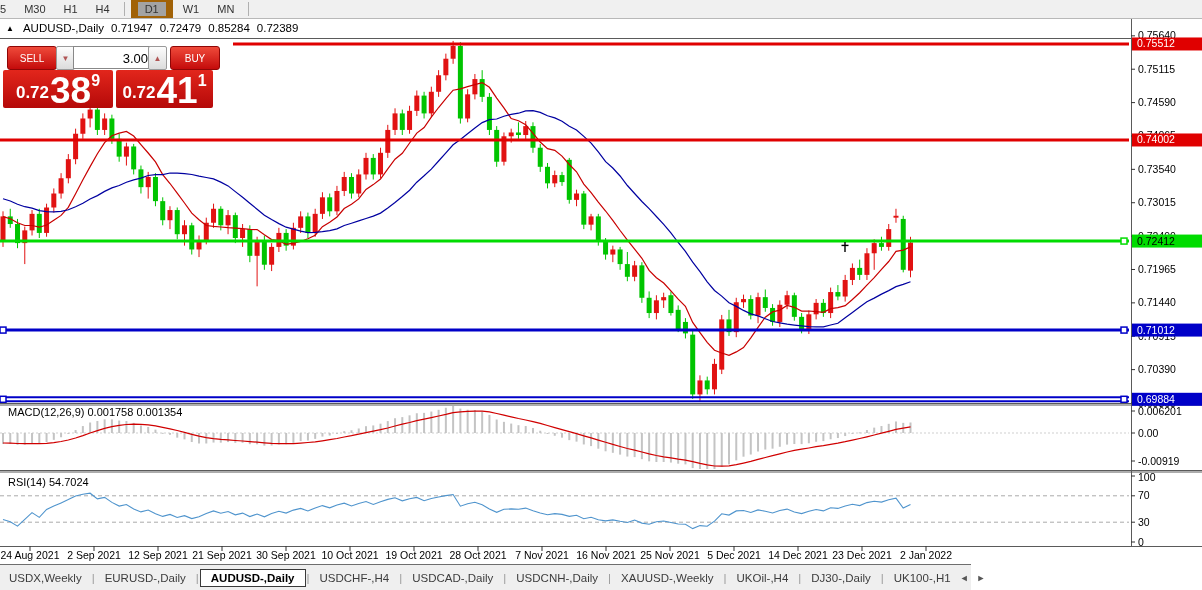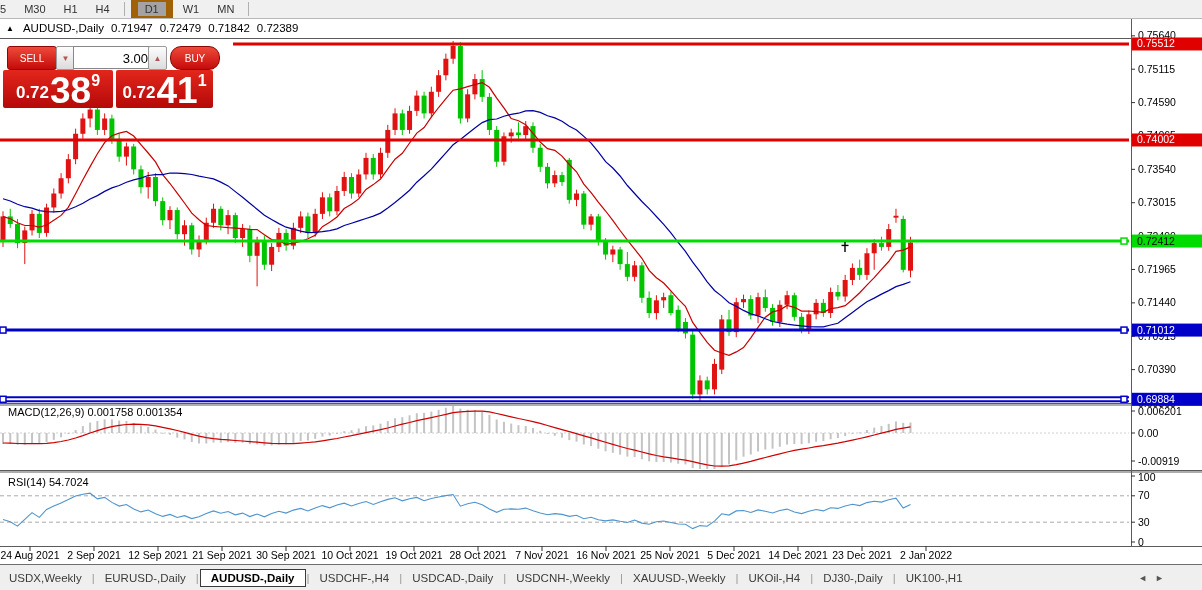--- a/index.html
+++ b/index.html
@@ -27,21 +27,21 @@
            display:flex;align-items:center;justify-content:center;cursor:pointer;}
   .volfield{position:absolute;left:73px;top:7px;width:74px;height:20px;background:#fff;
             border:1px solid #888;font-size:13px;color:#000;text-align:right;padding:1px 4px 0 0;}
   .pricebox{position:absolute;top:31px;height:36px;background:linear-gradient(#e2261c,#b50909);
             border-radius:2px;color:#fff;display:flex;align-items:flex-end;justify-content:center;
             padding-bottom:2px;cursor:pointer;}
   .pb-small{font-size:17px;font-weight:bold;margin:0 1px 3px 0;}
   .pb-big{font-size:37px;font-weight:bold;line-height:30px;}
   .pb-sup{font-size:16px;font-weight:bold;align-self:flex-start;margin-top:2px;}
   
-  .tabs{position:absolute;left:0;top:564px;width:1202px;height:26px;background:#efefef;
+  .tabs{position:absolute;left:0;top:564px;width:971px;height:26px;background:#efefef;
         border-top:1px solid #6e6e6e;display:flex;align-items:center;z-index:3;font-size:11.5px;color:#3c3c3c;}
   .tab{padding:3px 9px;cursor:pointer;white-space:nowrap;}
   .tab.active{background:#fff;border:1px solid #3a3a3a;font-weight:bold;color:#000;padding:2px 10px;}
   .tabsep{color:#9a9a9a;padding:0 1px;}
   .tab-arrows{margin-left:auto;margin-right:30px;color:#555;font-size:9px;letter-spacing:8px;cursor:pointer;}
 </style>
 </head>
 <body>
 
 <div class="app">
@@ -561,34 +561,34 @@
       <div class="tfbtn">W1</div>
       <div class="tfbtn">MN</div>
       <div class="tfsep"></div>
     </div>
 
   <div class="title-row">
     <span class="tri">▲</span>
     <span>AUDUSD-,Daily</span>
     <span>0.71947</span>
     <span>0.72479</span>
-    <span>0.71842</span>
+    <span>0.85284</span>
     <span>0.72389</span>
   </div>
 
   <div class="oneclick">
     <div class="redbtn" style="left:7px;top:7px;width:48px;">SELL</div>
     <div class="spinbtn" style="left:56px;">
         <span>▼</span>
       </div>
     <input class="volfield" value="3.00" style="">
     <div class="spinbtn" style="left:148px;">
         <span>▲</span>
       </div>
-    <div class="redbtn" style="left:170px;top:7px;width:48px;border-radius:11px;">BUY</div>
+    <div class="redbtn" style="left:170px;top:7px;width:48px;">BUY</div>
 
     <div class="pricebox" style="left:3px;width:110px;">
       <span class="pb-small">0.72</span>
       <span class="pb-big">38</span>
       <span class="pb-sup">9</span>
     </div>
     <div class="pricebox" style="left:116px;width:97px;">
       <span class="pb-small">0.72</span>
       <span class="pb-big">41</span>
       <span class="pb-sup">1</span>
@@ -599,21 +599,21 @@
       <div class="tab">USDX,Weekly</div>
       <span class="tabsep">|</span>
       <div class="tab">EURUSD-,Daily</div>
       <span class="tabsep">|</span>
       <div class="tab active">AUDUSD-,Daily</div>
       <span class="tabsep">|</span>
       <div class="tab">USDCHF-,H4</div>
       <span class="tabsep">|</span>
       <div class="tab">USDCAD-,Daily</div>
       <span class="tabsep">|</span>
-      <div class="tab">USDCNH-,Weekly</div>
+      <div class="tab">USDCNH-,Daily</div>
       <span class="tabsep">|</span>
       <div class="tab">XAUUSD-,Weekly</div>
       <span class="tabsep">|</span>
       <div class="tab">UKOil-,H4</div>
       <span class="tabsep">|</span>
       <div class="tab">DJ30-,Daily</div>
       <span class="tabsep">|</span>
       <div class="tab">UK100-,H1</div>
       <div class="tab-arrows">◄►</div>
     </div>

